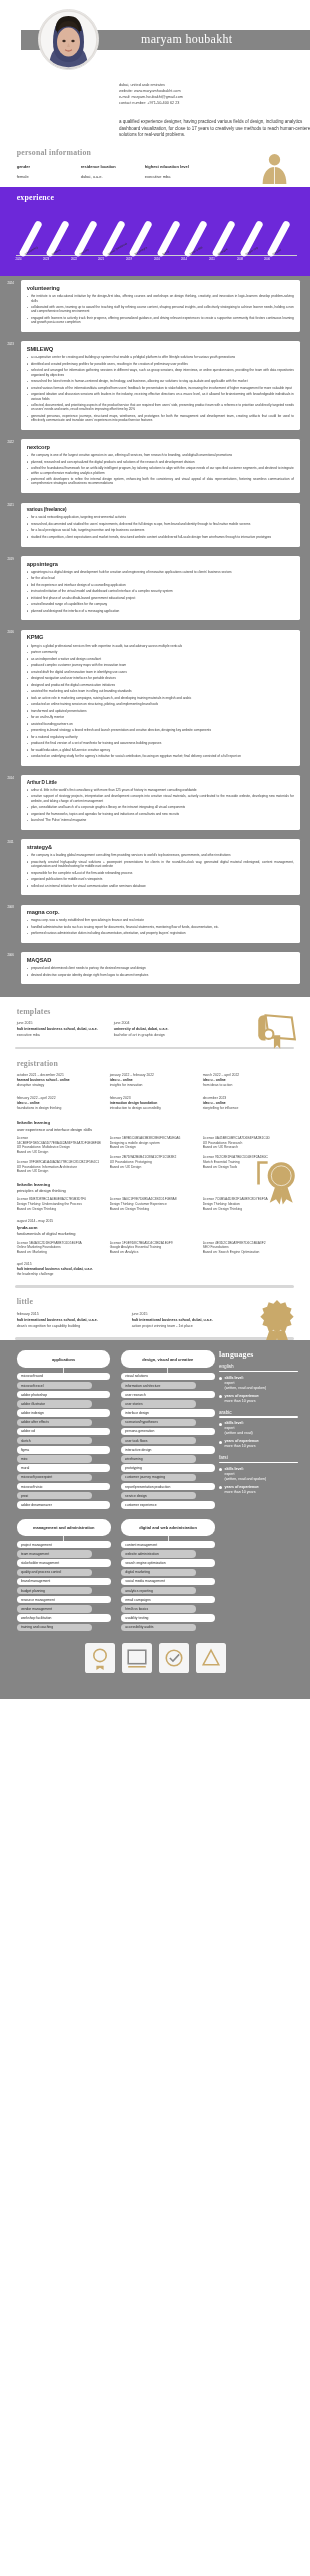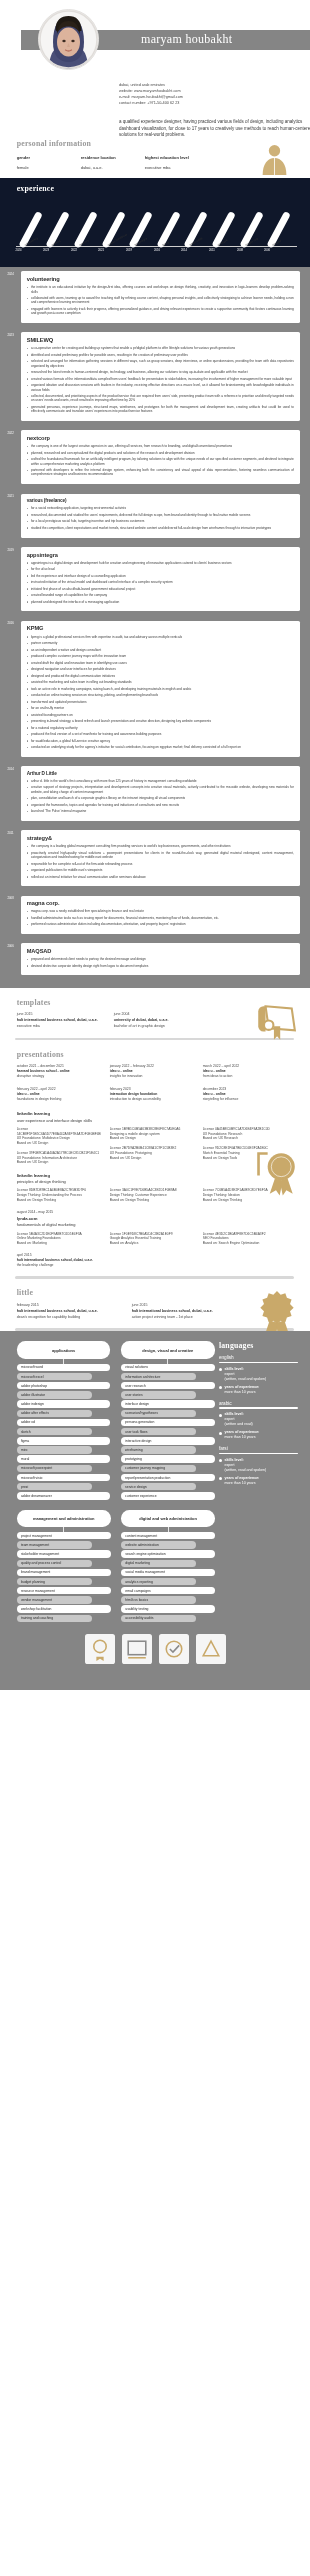--- a/index.html
+++ b/index.html
@@ -42,29 +42,29 @@
 
   
   .sec-title {
     font-family: "Liberation Serif", serif;
     font-size: 7.8px; color: #9a9a9a; font-weight: bold;
     letter-spacing: 0.2px;
   }
   .sec-title.light { color: #ffffff; }
 
   
-  .personal { position: relative; padding: 0 0 0 16.7px; margin-top: 6px; }
+  .personal { position: relative; padding: 0 0 0 16.7px; margin-top: 15px; }
   .pi-grid { display: flex; margin-top: 7.3px; }
   .pi-col { width: 64px; }
   .pi-label { font-size: 4px; font-weight: bold; line-height: 5.2px; color: #2e2e2e; }
   .pi-value { font-size: 4px; line-height: 5.2px; margin-top: 4.7px; color: #3a3a3a; }
   .pi-figure { position: absolute; right: 14.6px; top: 4.2px; opacity: .9; }
 
   
-  .exp-band { position: relative; background: #0f172a; margin-top: 7.3px; padding: 6.3px 0 9.4px 0; }
+  .exp-band { position: relative; background: #6d28d9; margin-top: 7.3px; padding: 6.3px 0 9.4px 0; }
   .exp-band .sec-title { margin-left: 16.7px; }
   .timeline { position: relative; height: 56px; margin: 8.3px 0 0 0; }
   .tl-axis { position: absolute; left: 15.6px; top: 45px; width: 281px; height: 0.5px; background: #cfcfcf; }
   .tl-pill {
     position: absolute;
     width: 6.8px; height: 39px;
     background: #ffffff; border-radius: 3.6px;
     transform-origin: bottom center;
   }
   .tl-pill span {
@@ -430,21 +430,21 @@
         <path d="M10 16 a10 10 0 0 1 10-10 h4 v48 h-4 a10 10 0 0 1 -10 -10 z" fill="#c9a96a"></path>
         <path d="M24 6 L74 10 L80 52 L30 48 Z" fill="#ffffff" stroke="#c9a96a" stroke-width="4"></path>
         <circle cx="30" cy="42" r="9" fill="#ffffff" stroke="#c9a96a" stroke-width="4"></circle>
         <path d="M40 44 h12 v26 l-6 -7 l-6 7 z" fill="#c9a96a"></path>
       </svg>
     </div>
   </div>
   <div class="rule"></div>
 
   <div class="light-sec">
-    <div class="sec-title">presentations</div>
+    <div class="sec-title">registration</div>
     <div class="cert-grid" id="cert-grid">
         <div class="cert-col">
           <div class="cert-date">october 2021 – december 2021</div>
           <div class="cert-org">harvard business school - online</div>
           <div class="cert-name">disruptive strategy</div>
         </div>
         <div class="cert-col">
           <div class="cert-date">january 2022 – february 2022</div>
           <div class="cert-org">ideo u - online</div>
           <div class="cert-name">insights for innovation</div>

